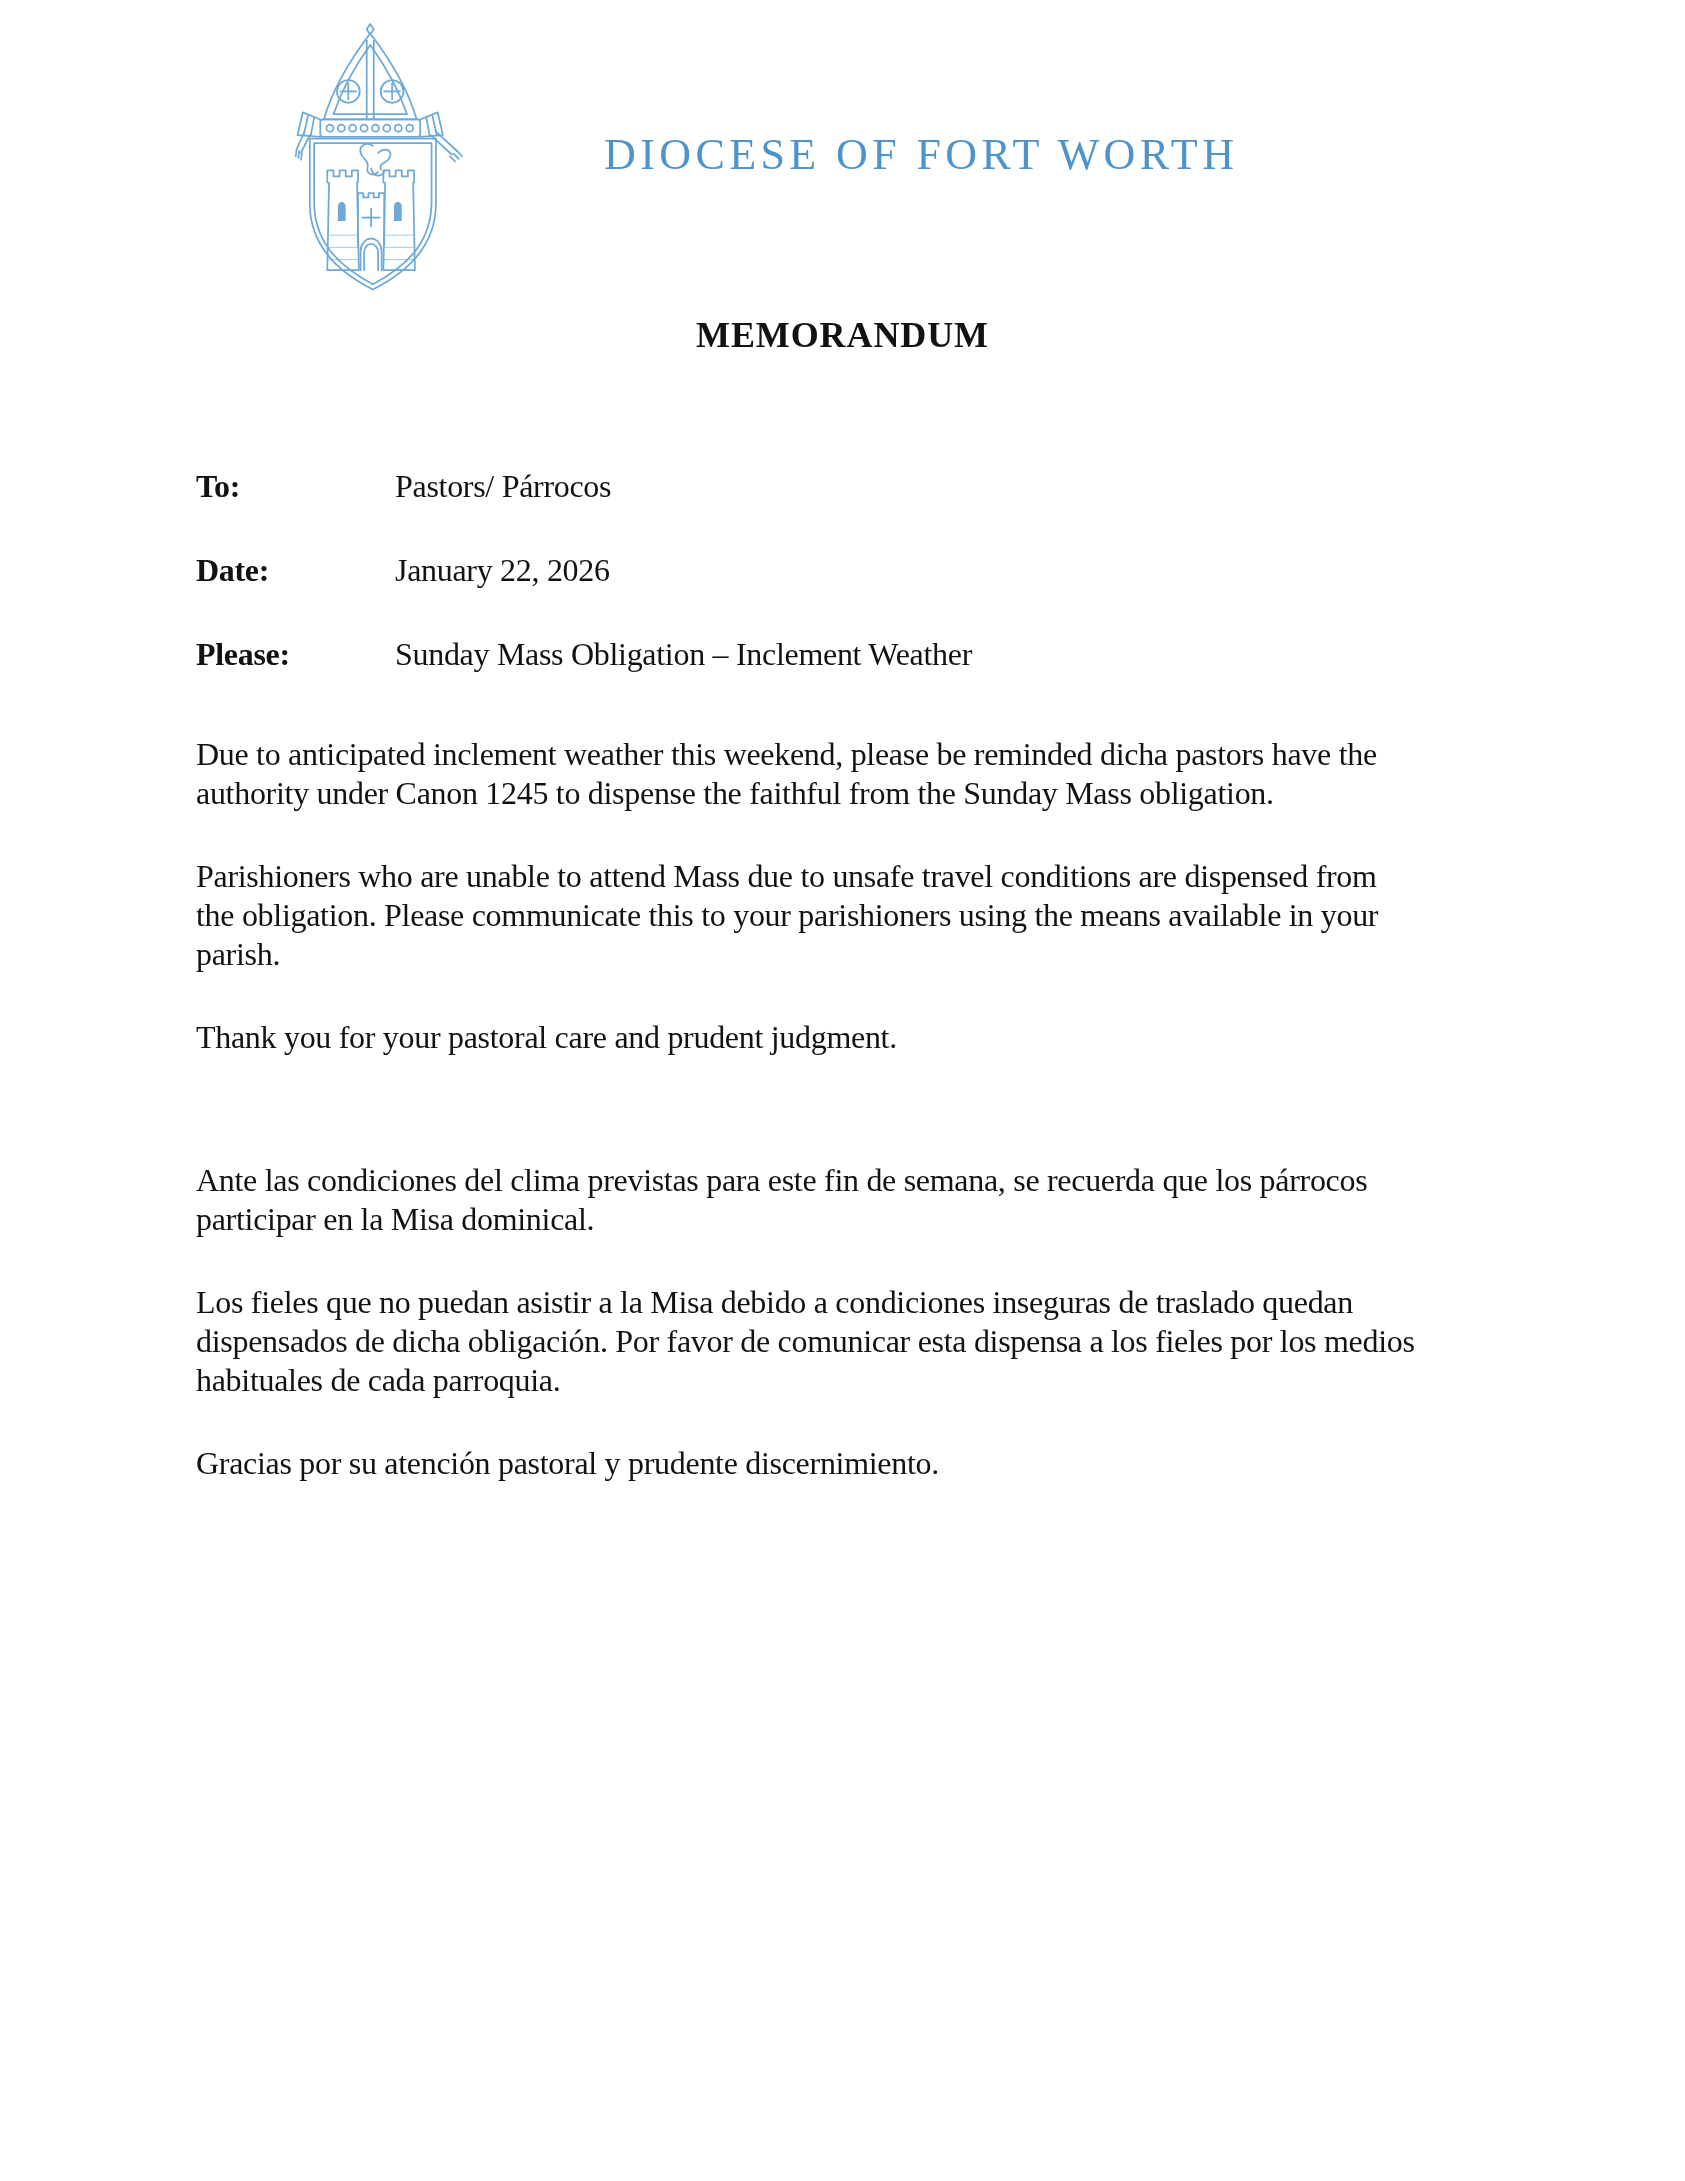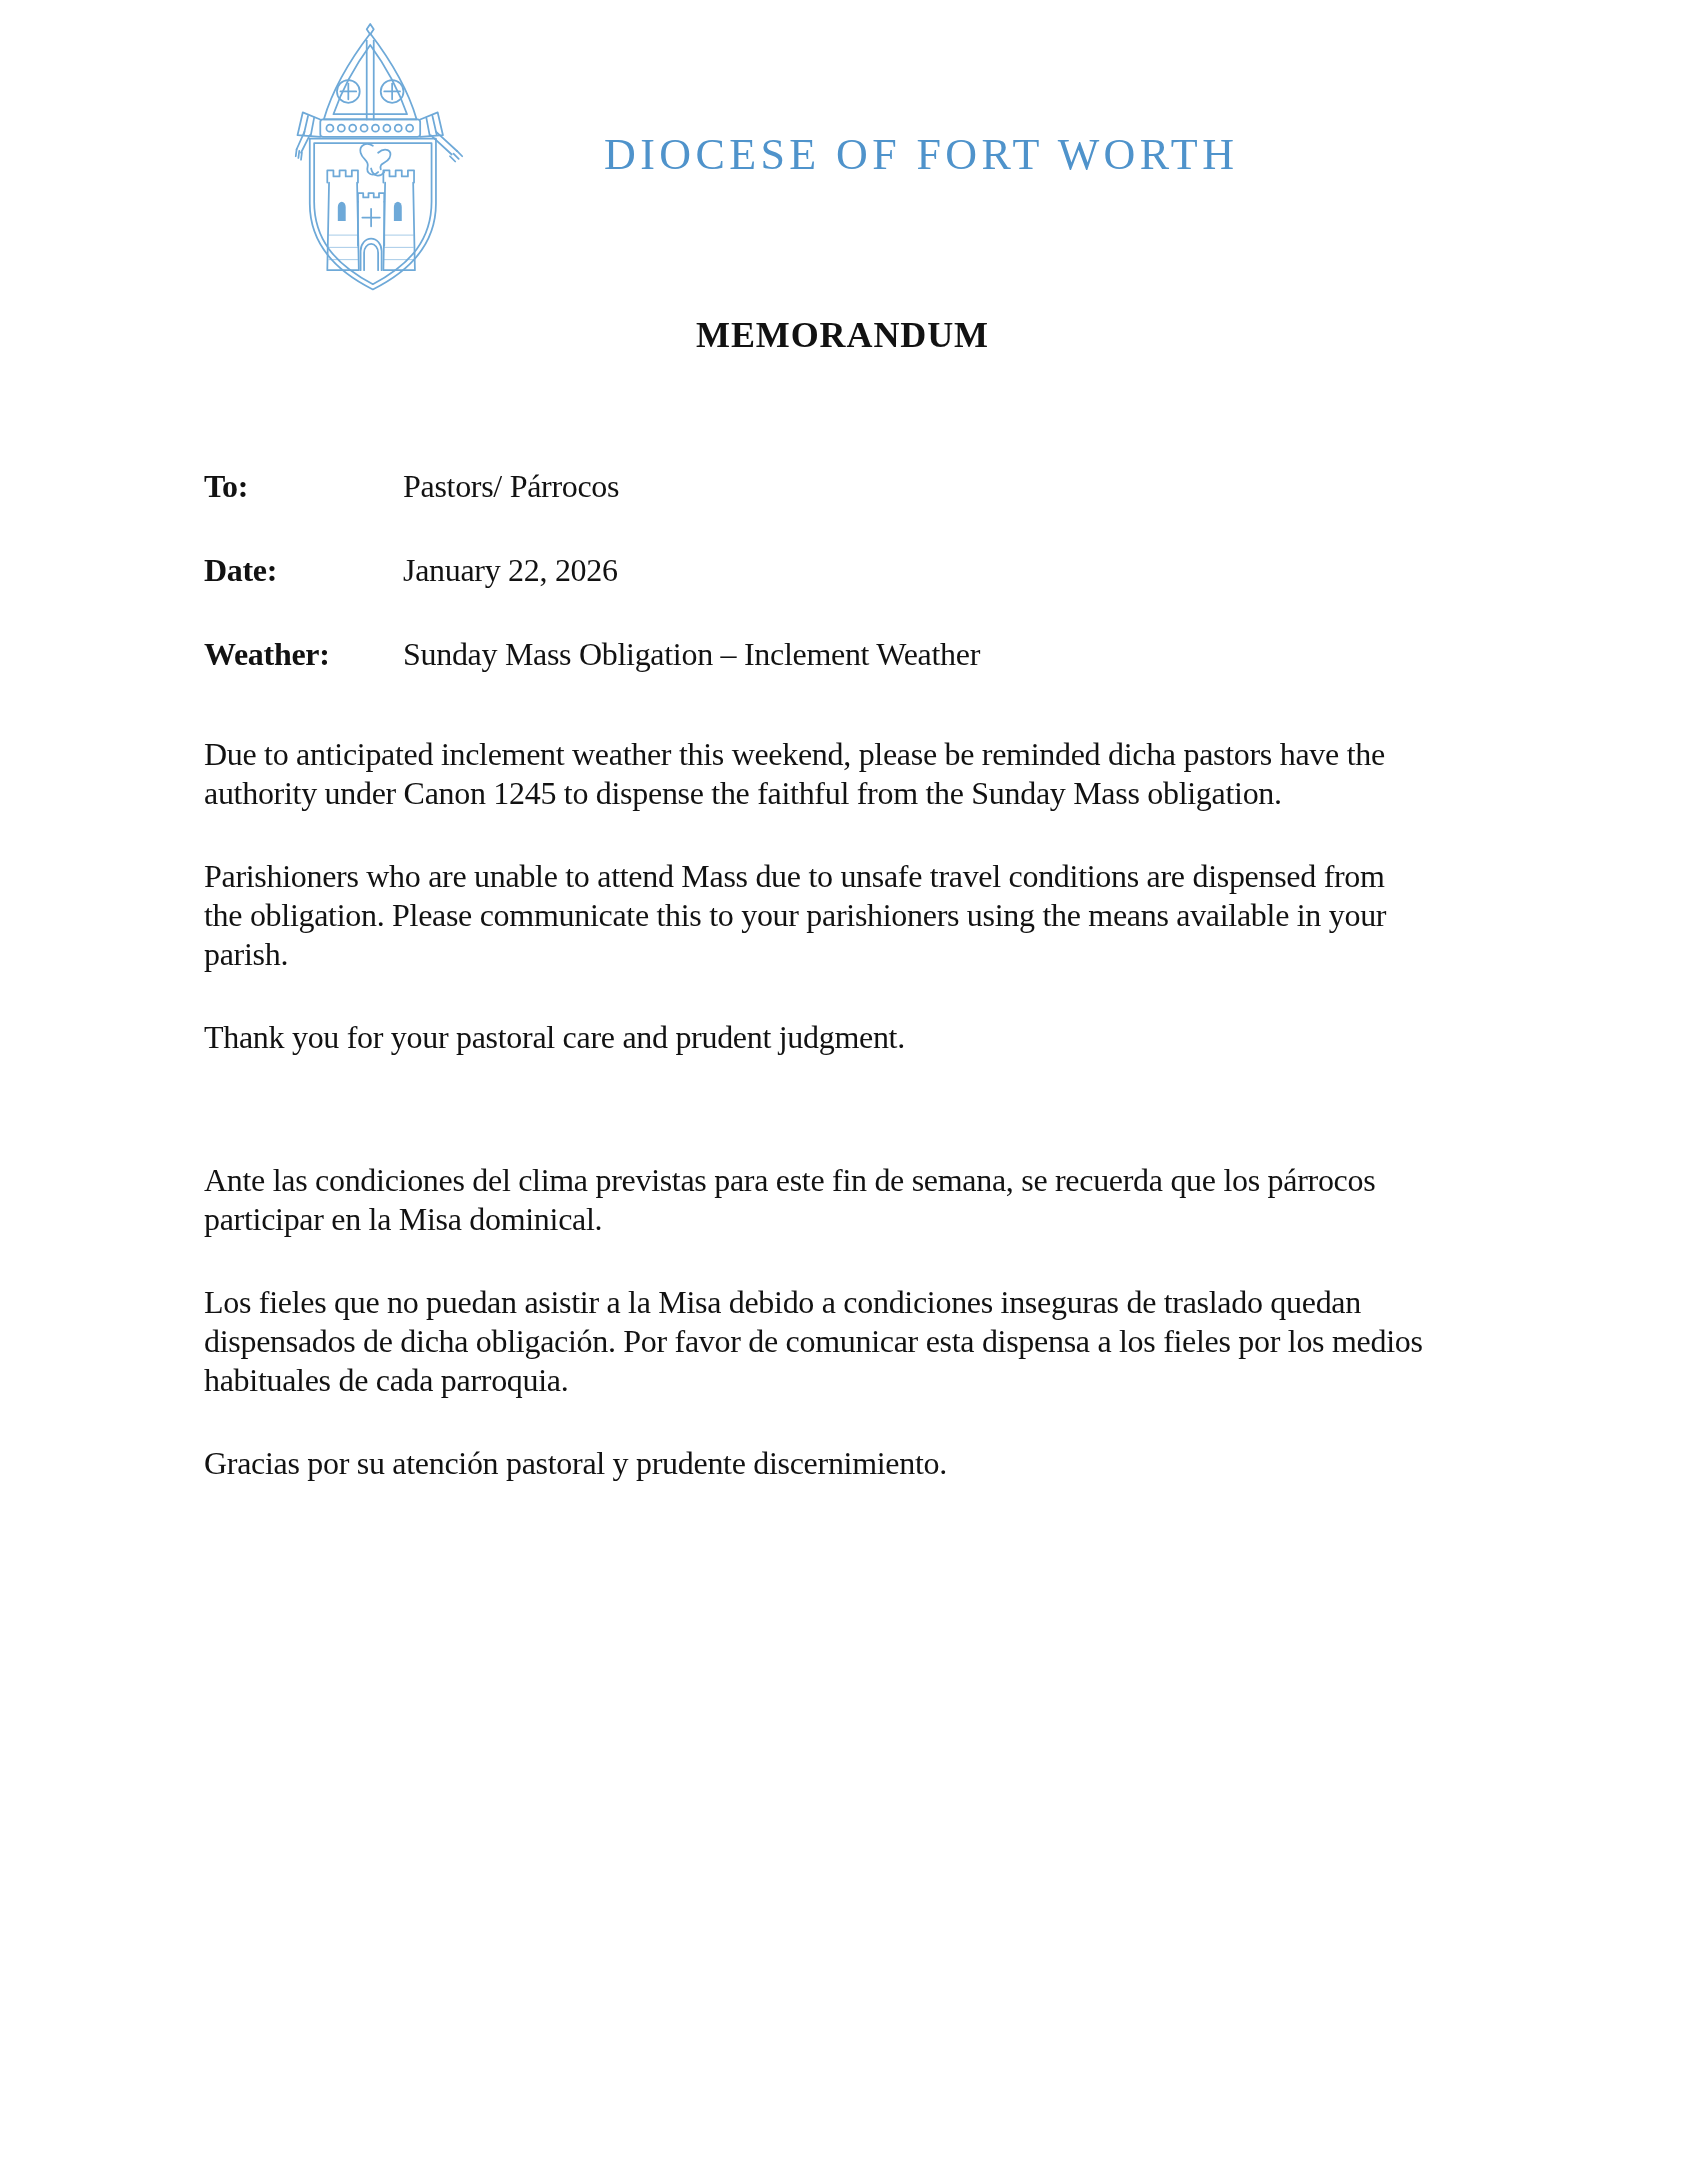--- a/index.html
+++ b/index.html
@@ -17,21 +17,21 @@
     position:absolute; left:604px; top:133px;
     font-size:44px; line-height:1; letter-spacing:4.4px;
     color:#4f93cb;
   }
   .memo-title {
     position:absolute; top:314px; left:0; width:100%;
     text-align:center; font-weight:bold; font-size:36px; letter-spacing:0.9px;
   }
   
   .content {
-    position:absolute; left:204px; top:467px; width:1308px;
+    position:absolute; left:196px; top:467px; width:1308px;
     font-size:32px; line-height:39px; letter-spacing:-0.3px;
   }
   .memo-row { position:relative; display:flex; height:39px; margin-bottom:45px; white-space:nowrap; }
   .memo-row.subject-row { margin-bottom:61px; }
   .memo-label { width:199px; font-weight:bold; flex:0 0 199px; }
   .memo-value { flex:1 1 auto; }
   .sig {
     position:absolute; left:702px; top:-37px; width:118px; height:118px;
     pointer-events:none;
   }
@@ -132,21 +132,21 @@
       <div class="memo-value">Pastors/ Párrocos</div>
     </div>
 
 
     <div class="memo-row">
       <div class="memo-label">Date:</div>
       <div class="memo-value">January 22, 2026</div>
     </div>
 
     <div class="memo-row subject-row">
-      <div class="memo-label">Weather:</div>
+      <div class="memo-label">Please:</div>
       <div class="memo-value">Sunday Mass Obligation – Inclement Weather</div>
     </div>
 
     <div class="para first">
       <div class="line">Due to anticipated inclement weather this weekend, please be reminded dicha pastors have the</div>
       <div class="line">authority under Canon 1245 to dispense the faithful from the Sunday Mass obligation.</div>
     </div>
     <div class="para">
       <div class="line">Parishioners who are unable to attend Mass due to unsafe travel conditions are dispensed from</div>
       <div class="line">the obligation. Please communicate this to your parishioners using the means available in your</div>

